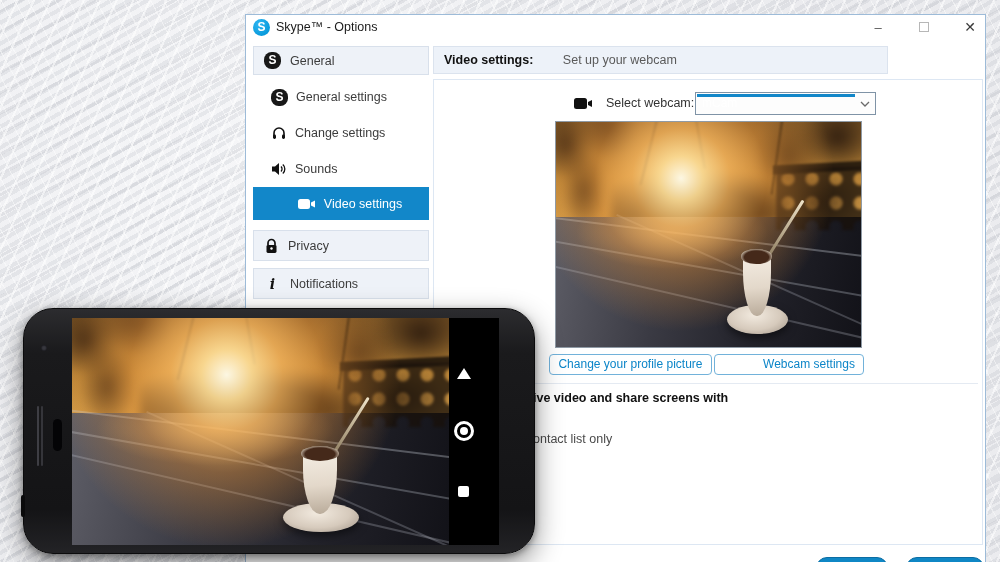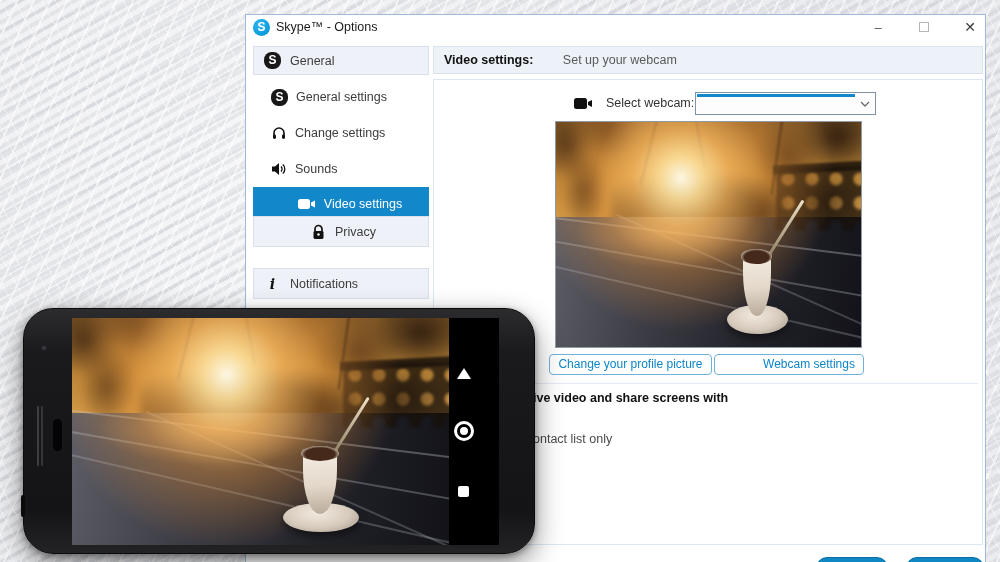--- a/index.html
+++ b/index.html
@@ -52,21 +52,21 @@
   .side-item.selected .lbl { color:#ffffff; }
   .skype-badge {
     width:17px; height:17px; border-radius:45%;
     background:#181818; color:#fff; font-size:12px; font-weight:bold;
     text-align:center; line-height:17px; flex:0 0 auto;
   }
   .info-glyph { width:17px; text-align:center; font-family:"DejaVu Serif", serif; font-weight:bold; font-style:italic; font-size:14px; color:#111; flex:0 0 auto; }
 
   
   .main-header {
-    position:absolute; left:187px; top:31px; width:550px; height:28px;
+    position:absolute; left:187px; top:31px; width:455px; height:28px;
     background:#edf2f9; border:1px solid #dbe3ee; display:flex; align-items:center;
   }
   .main-header .t1 { margin-left:10px; font-size:12.5px; font-weight:bold; color:#111; white-space:pre; }
   .main-header .t2 { font-size:12.5px; color:#5a5a5a; white-space:pre;margin-left:26px; }
   .content-panel {
     position:absolute; left:187px; top:64px; width:550px; height:466px;
     background:#fff; border:1px solid #dde7f3;
   }
   .webcam-row { position:absolute; left:16px; top:12px; width:100%; height:24px; }
   .webcam-row .cam-ic { position:absolute; left:124px; top:5px; }
@@ -219,21 +219,21 @@
     </div>
     <div class="side-item selected" style="top:141px;">
       <span class="ic">
         <svg class="ic-svg" width="18" height="12" viewBox="0 0 18 12">
             <rect x="0" y="1" width="12" height="10" rx="2.5" fill="#fff"></rect>
             <polygon points="13,4.5 17,2.5 17,9.5 13,7.5" fill="#fff"></polygon>
           </svg>
       </span>
       <span class="lbl">Video settings</span>
     </div>
-    <div class="side-header" style="top:170px; height:31px;padding-left:47px;">
+    <div class="side-header" style="top:184px; height:31px;">
       <span class="ic">
         <svg class="ic-svg" width="15" height="16" viewBox="0 0 15 16">
             <path d="M4 7 V5 a3.5 3.5 0 0 1 7 0 V7" fill="none" stroke="#111" stroke-width="1.7"></path>
             <rect x="2.5" y="7" width="10" height="8" rx="1.4" fill="#111"></rect>
             <circle cx="7.5" cy="10.5" r="1.2" fill="#fff"></circle>
           </svg>
       </span>
       <span class="lbl">Privacy</span>
     </div>
     <div class="side-header" style="top:222px; height:31px;">

